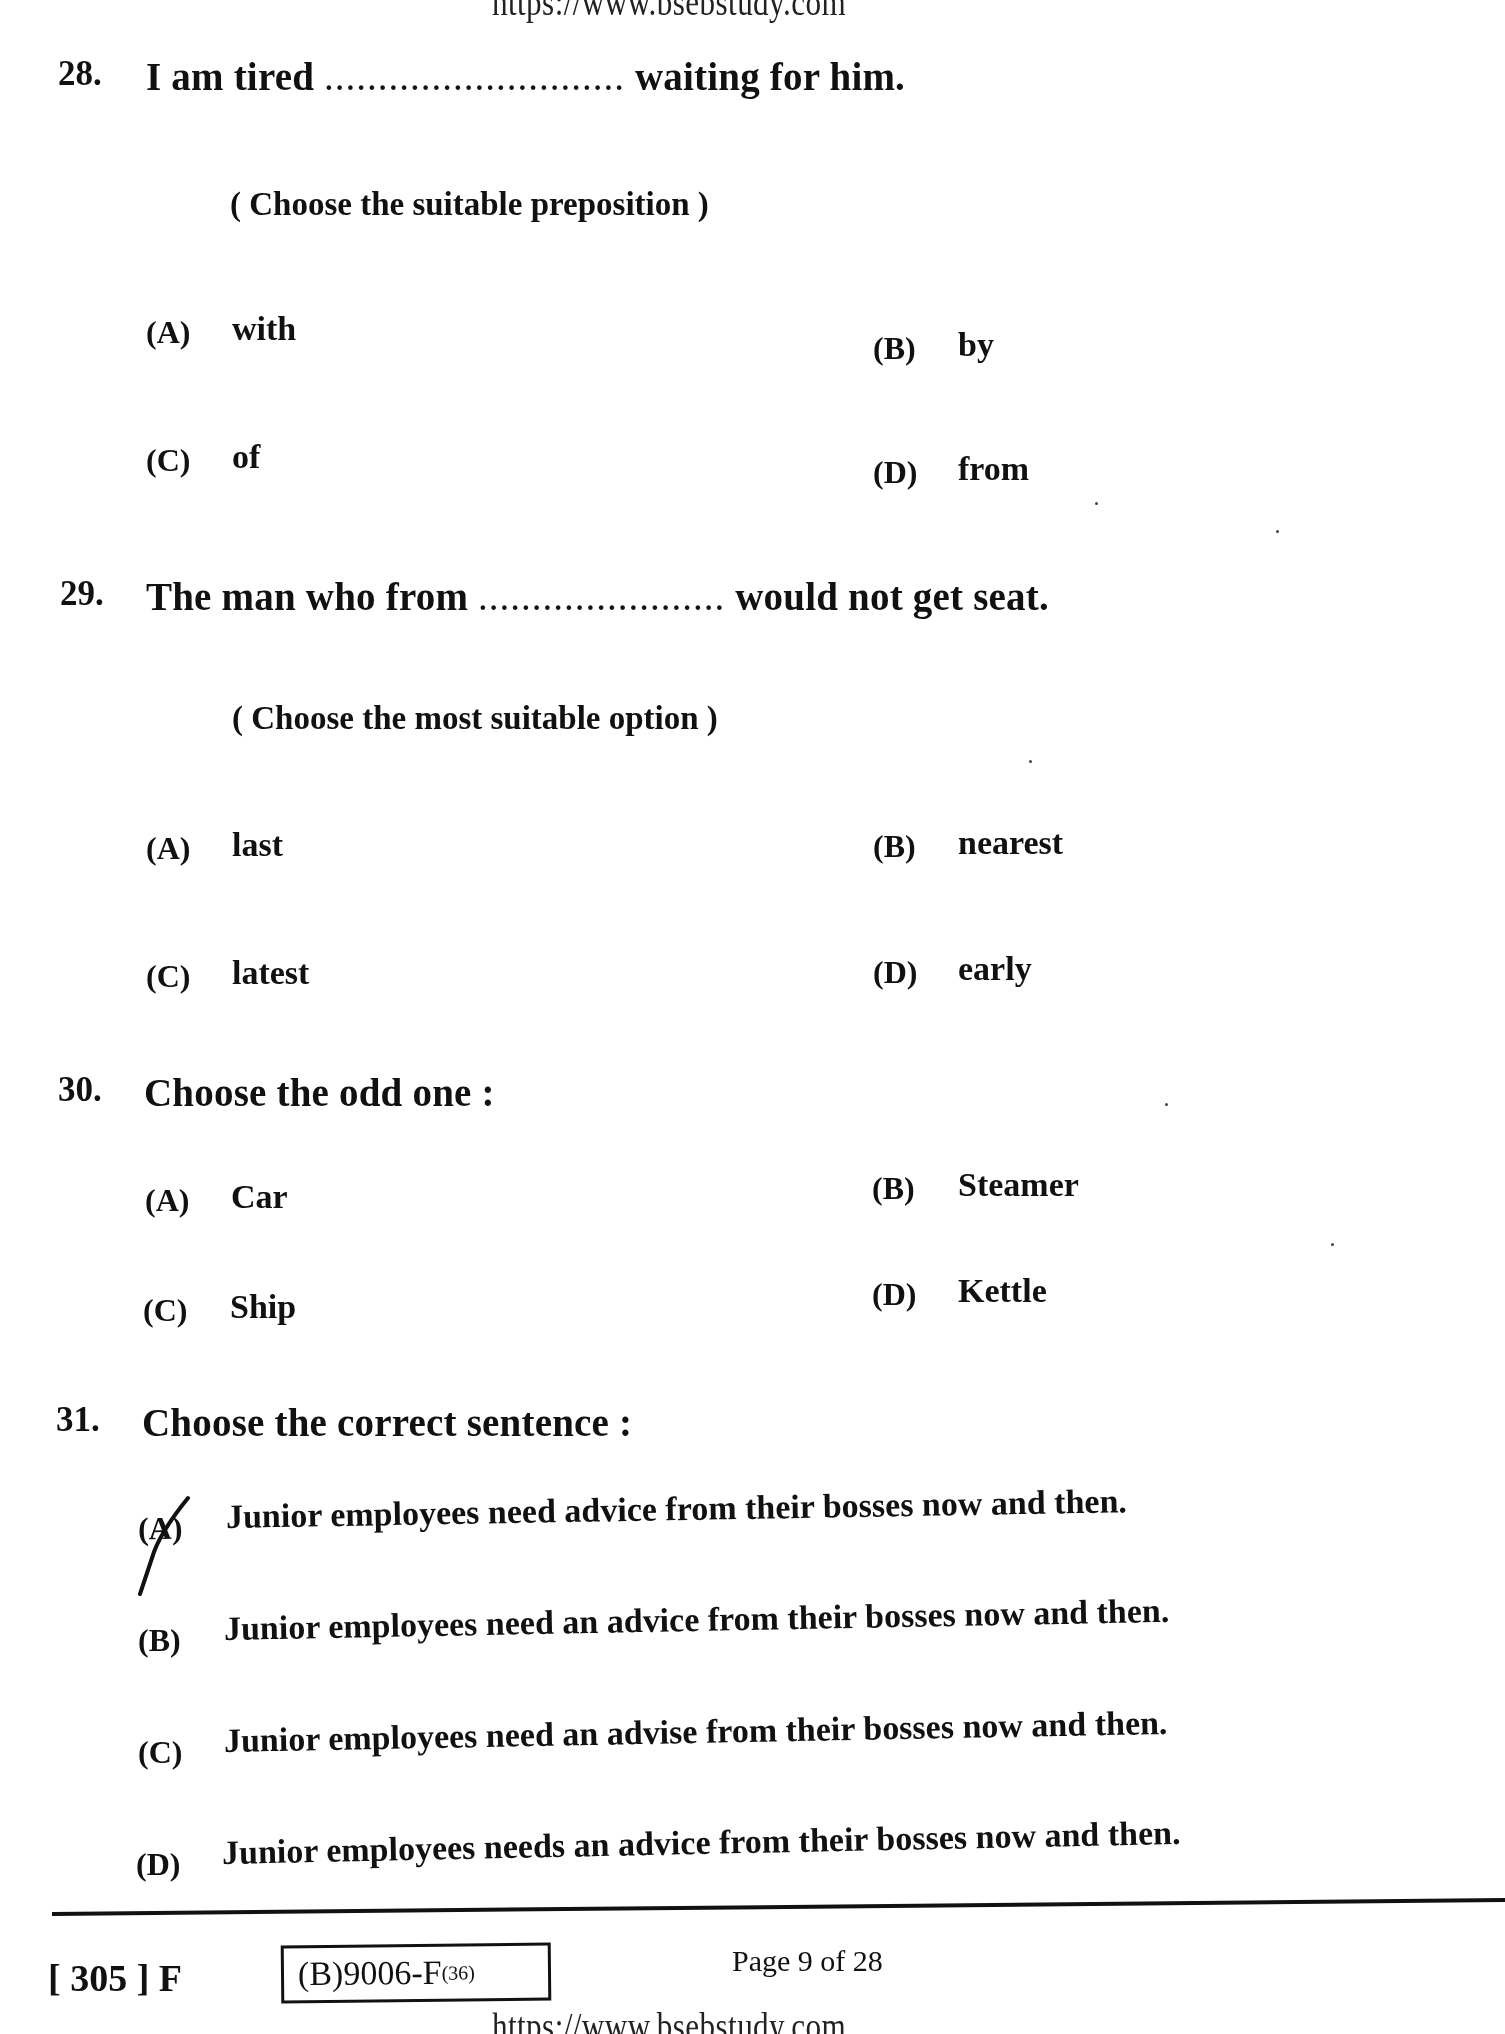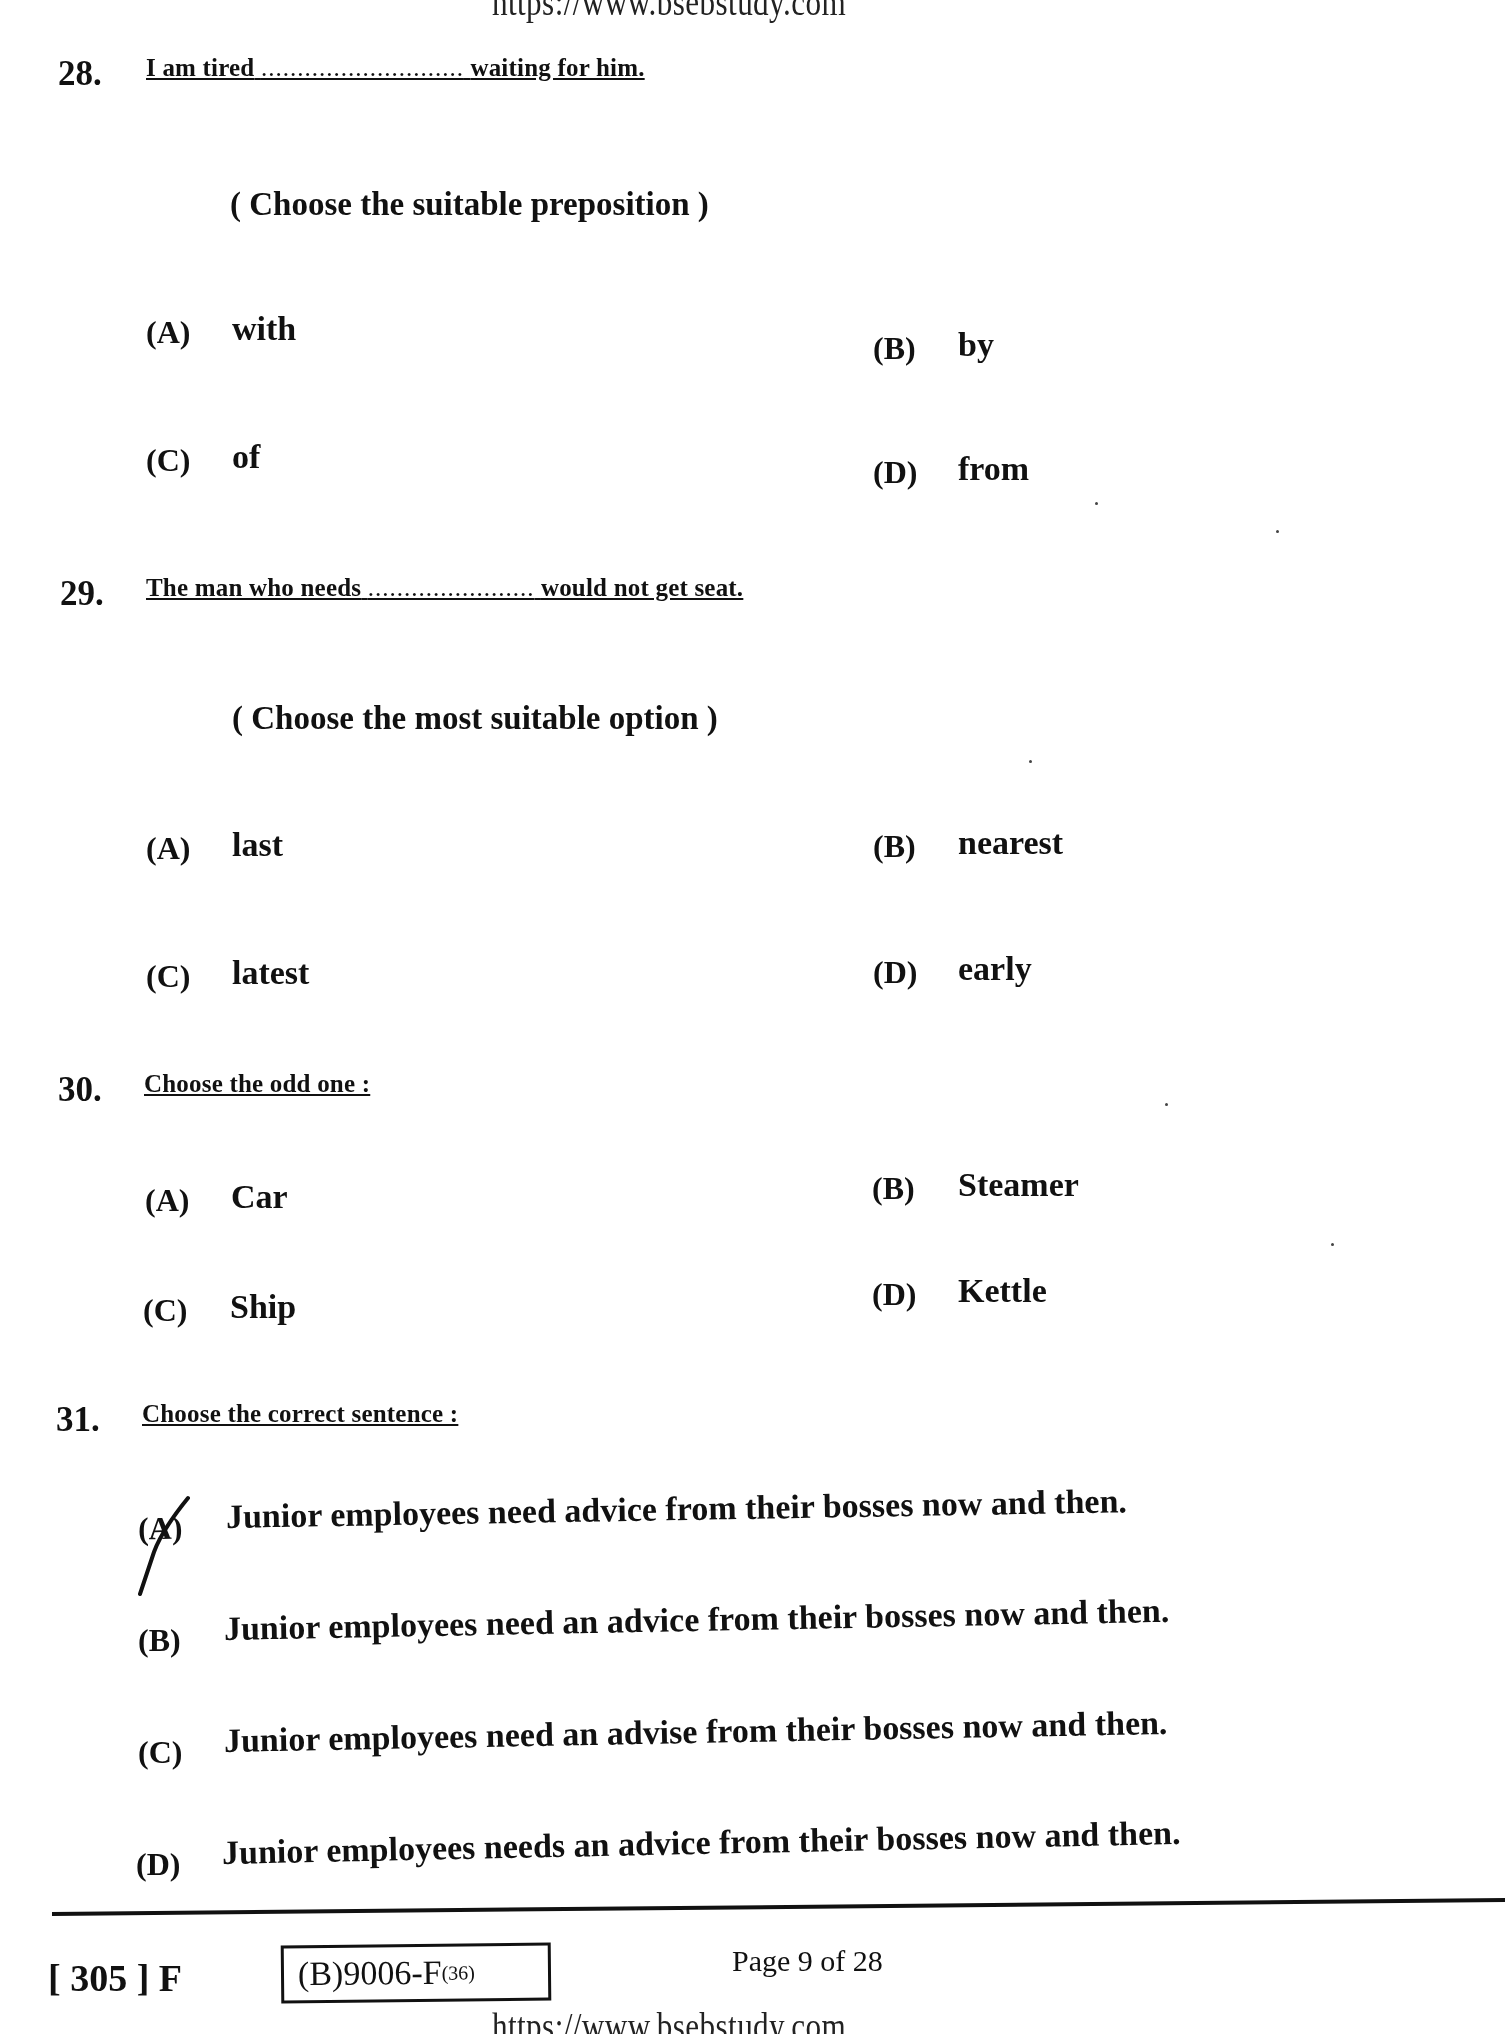--- a/index.html
+++ b/index.html
@@ -22,21 +22,21 @@
       transform: scaleX(0.82); transform-origin: left top;
       letter-spacing: 0.5px;
     }
     .url-bottom {
       left: 492px; top: 2004px;
       font-size: 38px; color: #222;
       transform: scaleX(0.82); transform-origin: left top;
       letter-spacing: 0.5px;
     }
     .qnum { font-size: 35px; font-weight: bold; }
-    .qtext { font-size: 25px; font-weight: bold; letter-spacing: 0.2px; text-decoration: underline; }
+    .qtext { font-size: 39px; font-weight: bold; letter-spacing: 0.2px; }
     .instr { font-size: 33px; font-weight: bold; }
     .opt-label { font-size: 32px; font-weight: bold; }
     .opt-text { font-size: 34px; font-weight: bold; }
     .blank { letter-spacing: 1px; font-weight: normal; }
     .speck {
       position: absolute; width: 3px; height: 3px;
       background: #444; border-radius: 50%;
     }
     .rule {
       position: absolute;
@@ -87,21 +87,21 @@
   <span class="abs opt-text" style="left:958px; top:326px;">by</span>
   <span class="abs opt-label" style="left:146px; top:442px;">(C)</span>
   <span class="abs opt-text" style="left:232px; top:438px;">of</span>
   <span class="abs opt-label" style="left:873px; top:454px;">(D)</span>
   <span class="abs opt-text" style="left:958px; top:450px;">from</span>
 </div>
 
 <div>
   <span class="abs qnum" style="left:60px; top:574px;text-align:center;">29.</span>
   <span class="abs qtext" style="left:146px; top:574px;">
-    <span>The man who needs</span>
+    <span>The man who from</span>
     <span class="blank">.......................</span>
     <span>would not get seat.</span>
   </span>
   <span class="abs instr" style="left:232px; top:700px;text-align:right;">( Choose the most suitable option )</span>
 
   <span class="abs opt-label" style="left:146px; top:830px;">(A)</span>
   <span class="abs opt-text" style="left:232px; top:826px;">last</span>
   <span class="abs opt-label" style="left:873px; top:828px;">(B)</span>
   <span class="abs opt-text" style="left:958px; top:824px;">nearest</span>
   <span class="abs opt-label" style="left:146px; top:958px;">(C)</span>

